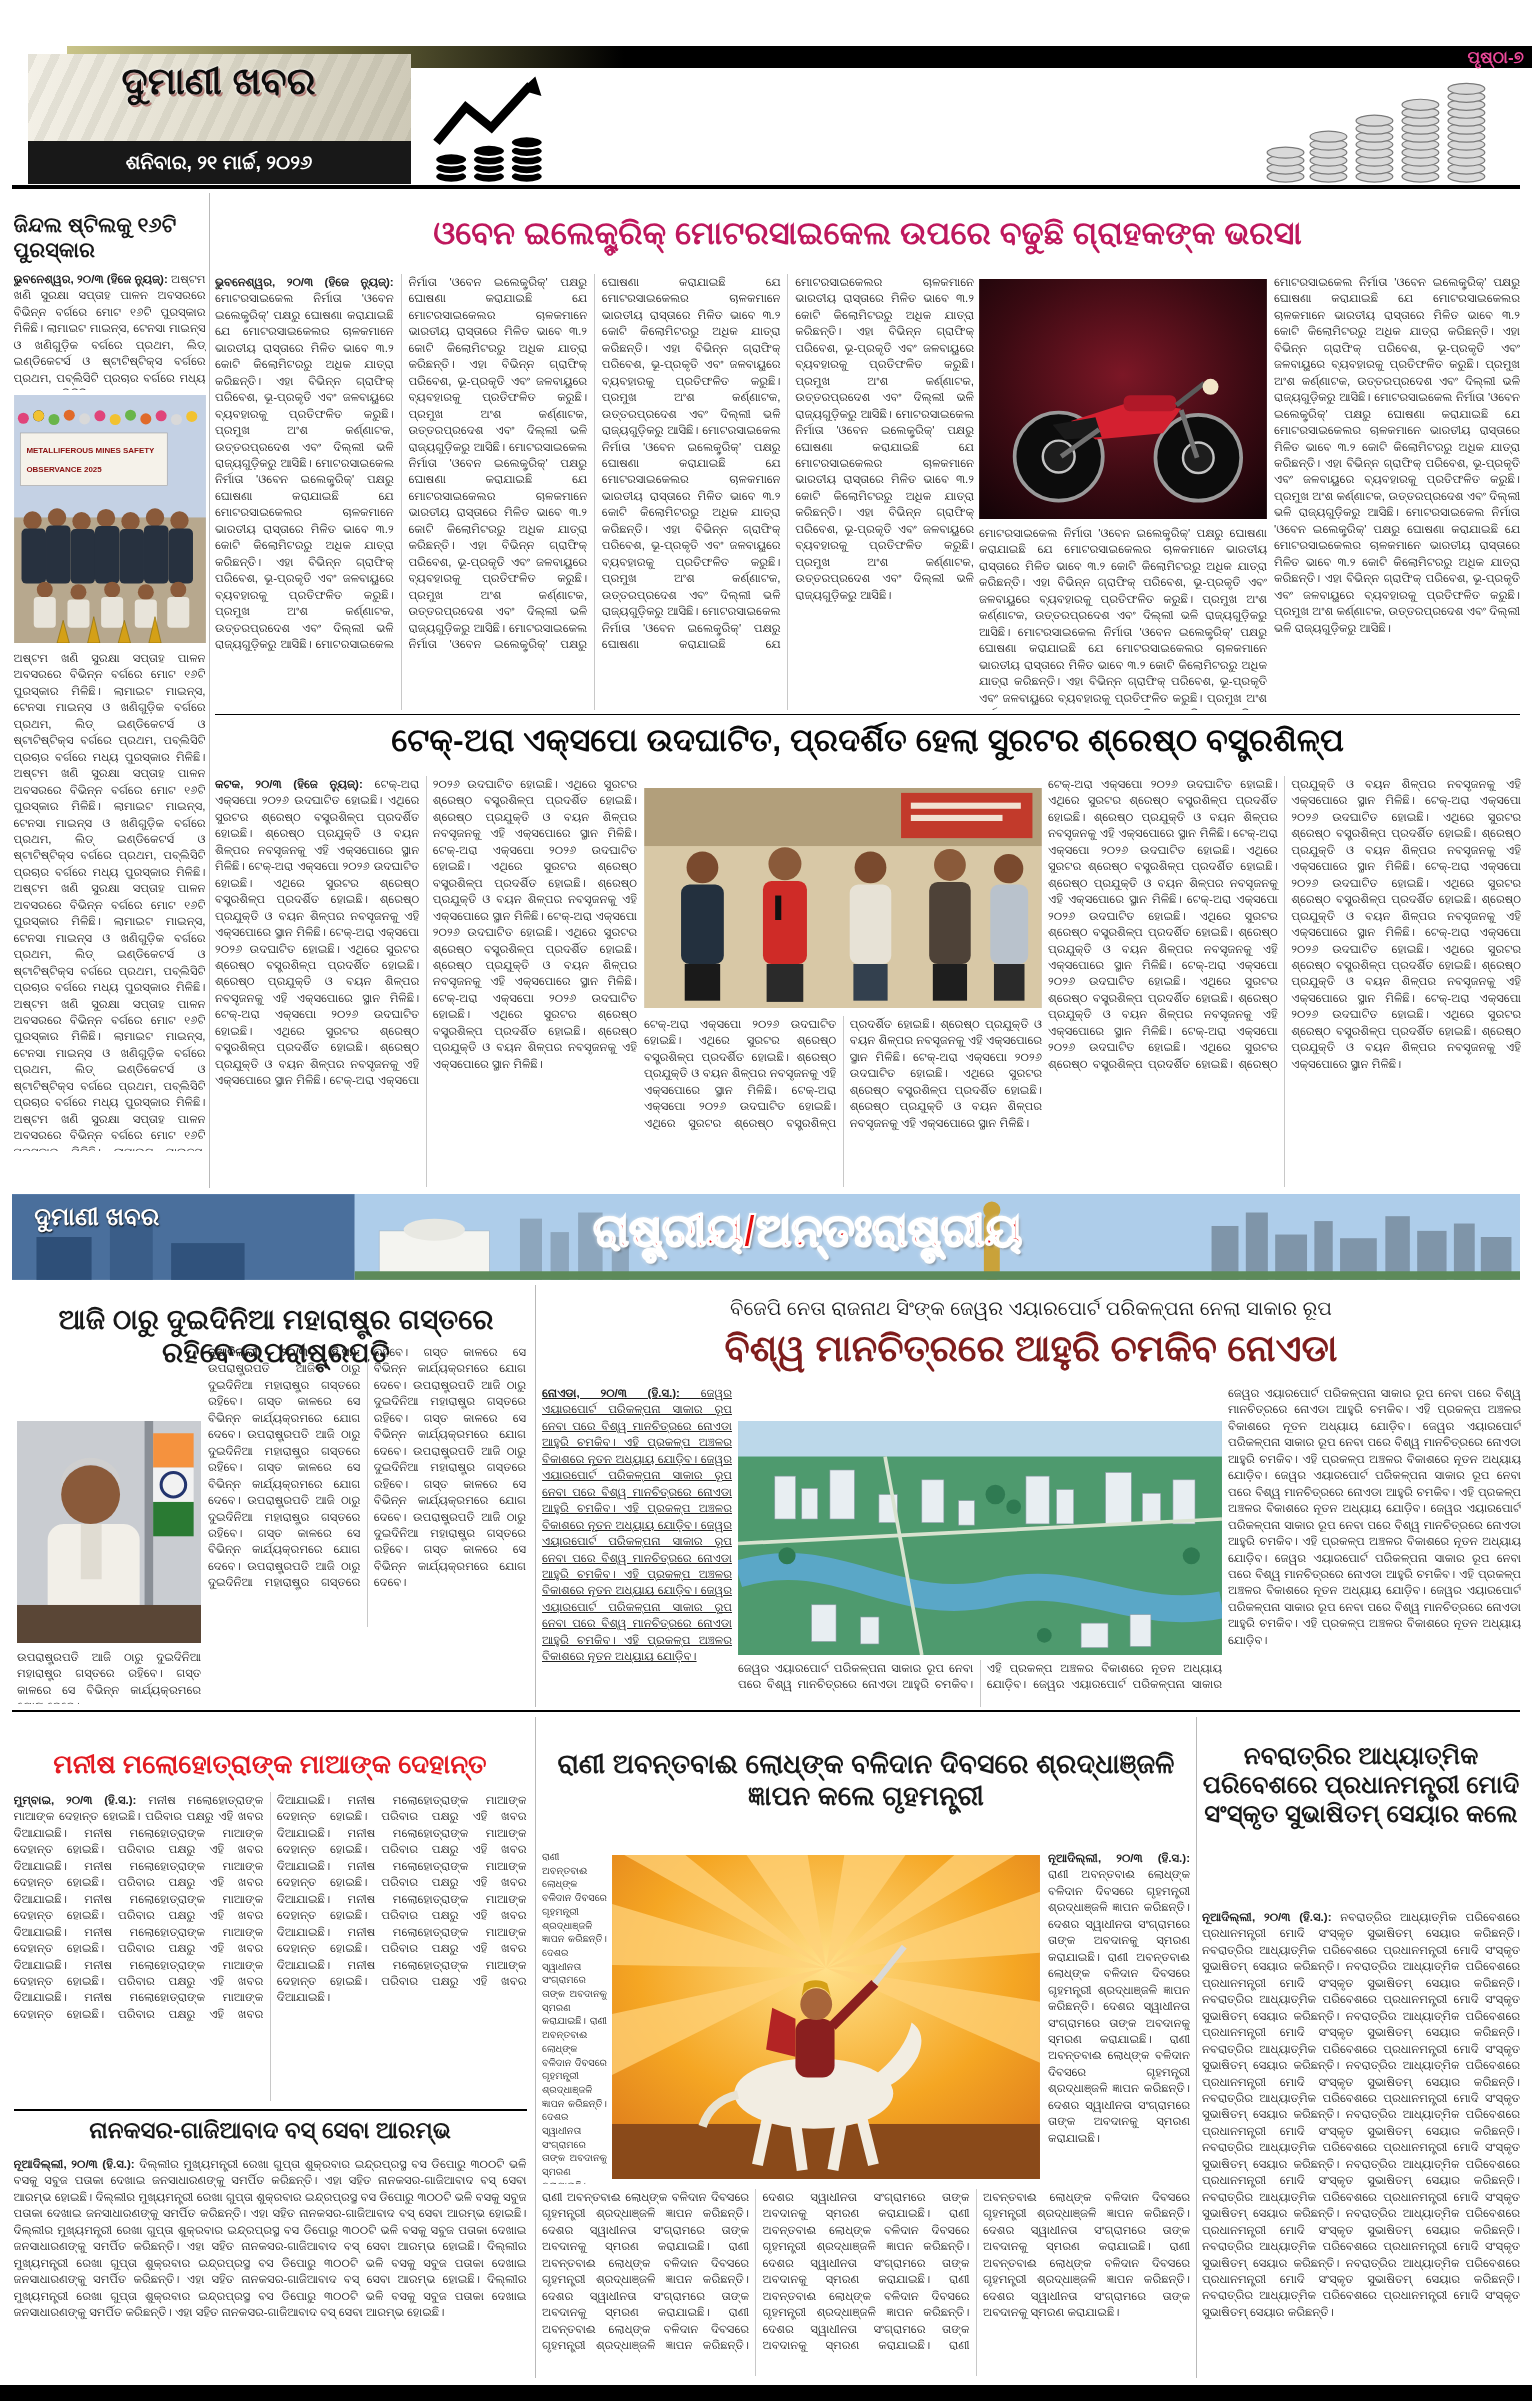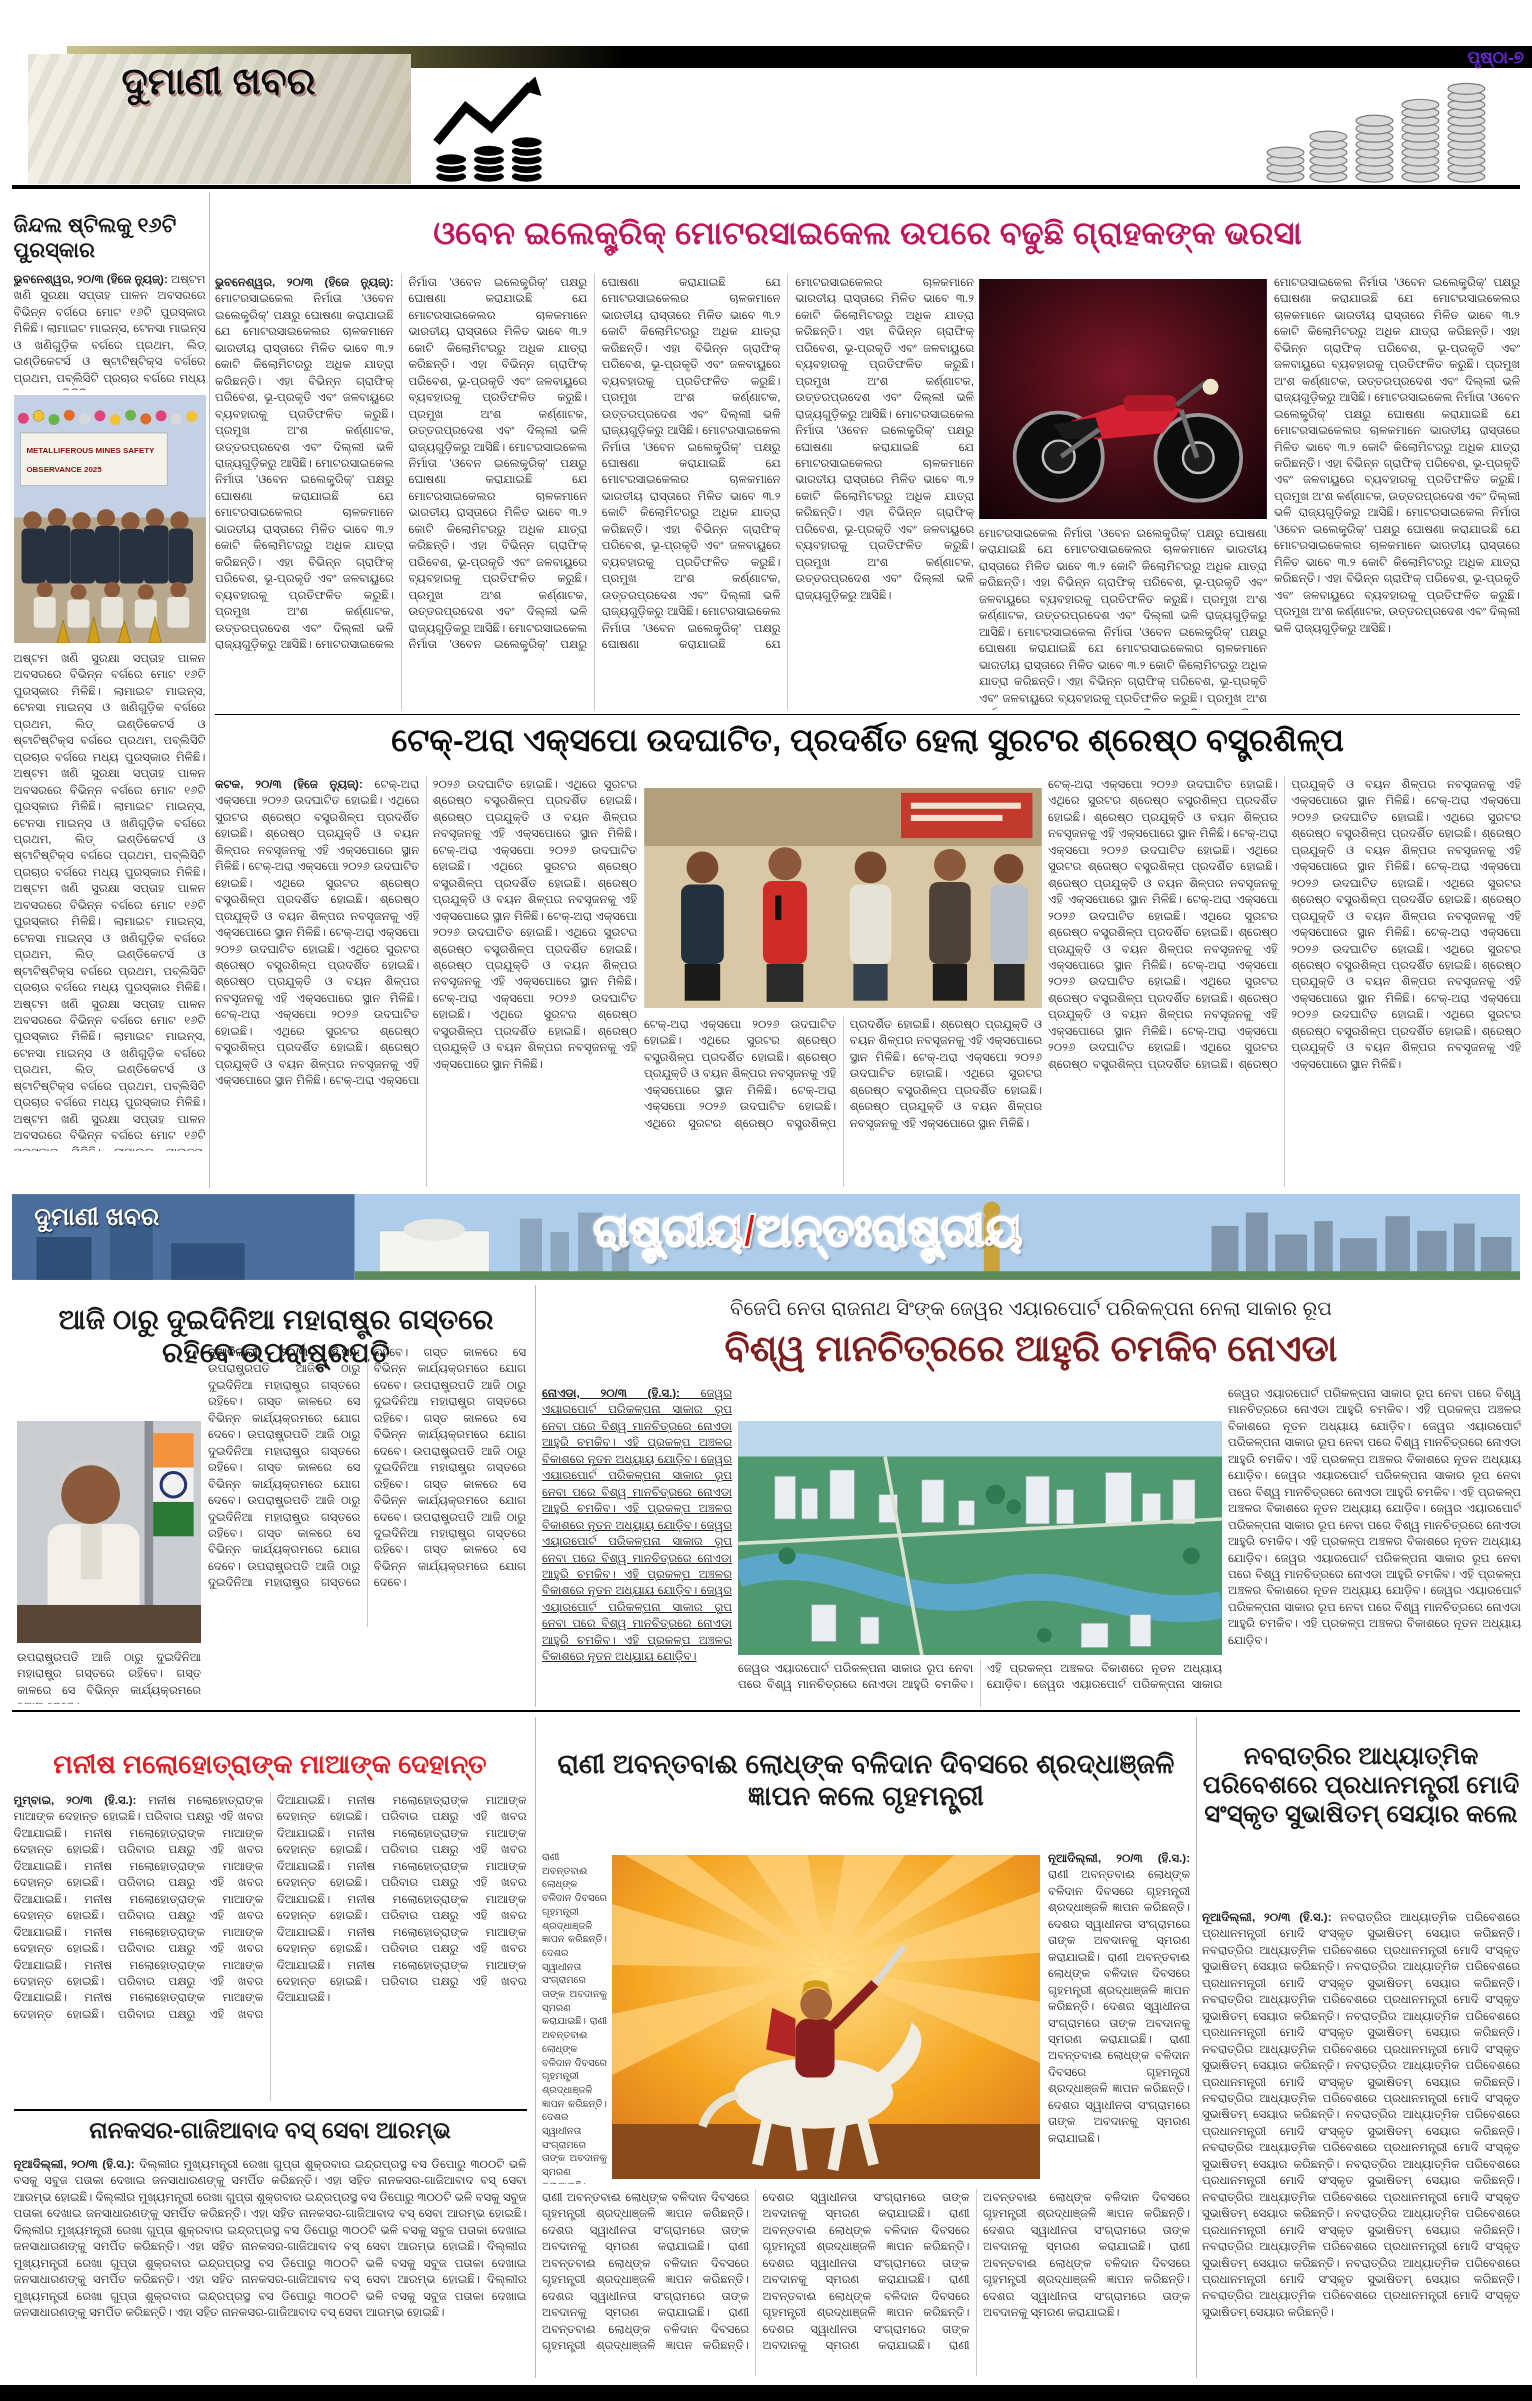--- a/index.html
+++ b/index.html
@@ -32,24 +32,25 @@
   .kicker{font-weight:normal;text-align:center;overflow:hidden;}
   .caption-en{font-size:13px;font-weight:bold;fill:#8a1010;}
 </style>
 </head>
 <body>
 
 <div id="page">
 
   <div class="abs" style="left:0;top:0;width:1533px;height:187px;">
     <div class="abs" style="left:67px;top:46px;width:1465px;height:22px;background:linear-gradient(90deg,#c9c489 0%,#6d6a3c 18%,#000 38%,#000 100%);"></div>
-    <div class="abs" style="left:1408px;top:48px;width:116px;height:26px;color:#6d28d9;font-weight:bold;font-size:17px;text-align:right;">ପୃଷ୍ଠା-୭</div>
+    <div class="abs" style="left:1408px;top:48px;width:116px;height:26px;color:#ec4899;font-weight:bold;font-size:17px;text-align:right;">ପୃଷ୍ଠା-୭</div>
 
     <div class="abs masthead-money" style="left:27.5px;top:54px;width:383px;height:130px;">
       <div class="abs paper-title" style="left:6.1px;top:6.1px;width:370px;height:55px;font-size:38px;text-align:center;">ଦୁମାଣୀ ଖବର</div>
+      <div class="abs date-strip" style="left:0;top:87px;width:383px;height:43px;font-size:19.6px;font-weight:bold;">ଶନିବାର, ୨୧ ମାର୍ଚ୍ଚ, ୨୦୨୬</div>
     </div>
 
     <svg class="abs" style="left:428px;top:69px;" width="125" height="115" viewBox="0 0 205 188">
       <polyline points="14,120 62,62 104,96 168,26" fill="none" stroke="#000" stroke-width="14"></polyline>
       <polygon points="176,12 186,44 152,34" fill="#000"></polygon>
       <g fill="#000" stroke="#fff" stroke-width="3">
         <ellipse cx="38" cy="176" rx="26" ry="10"></ellipse>
           <ellipse cx="38" cy="162" rx="26" ry="10"></ellipse>
           <ellipse cx="38" cy="148" rx="26" ry="10"></ellipse>
         <ellipse cx="100" cy="176" rx="26" ry="10"></ellipse>

